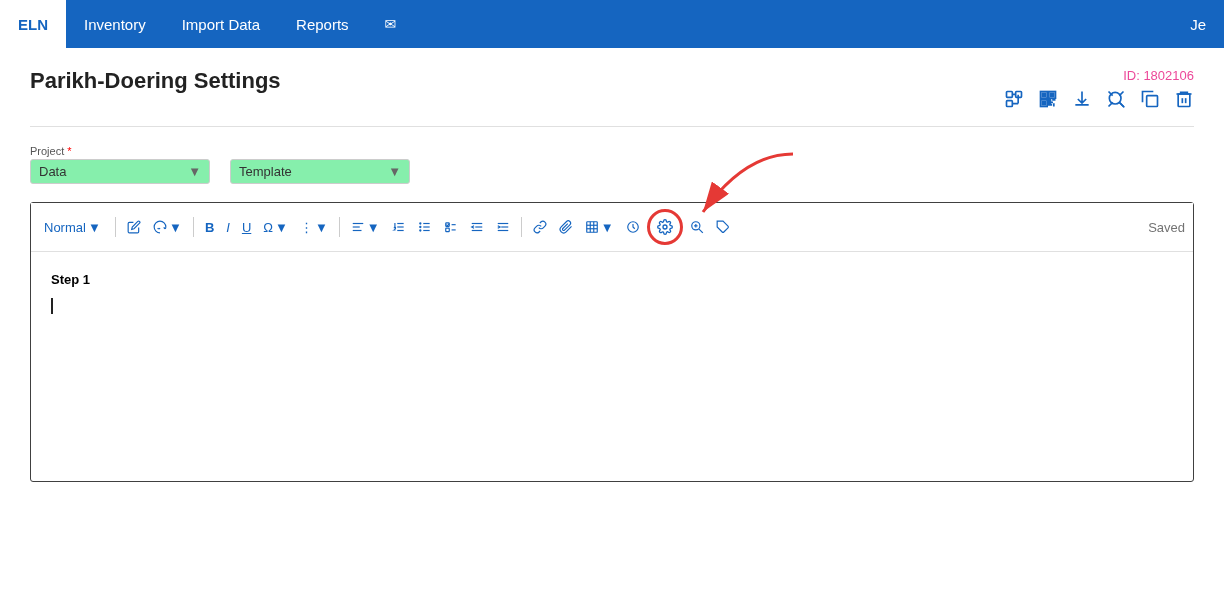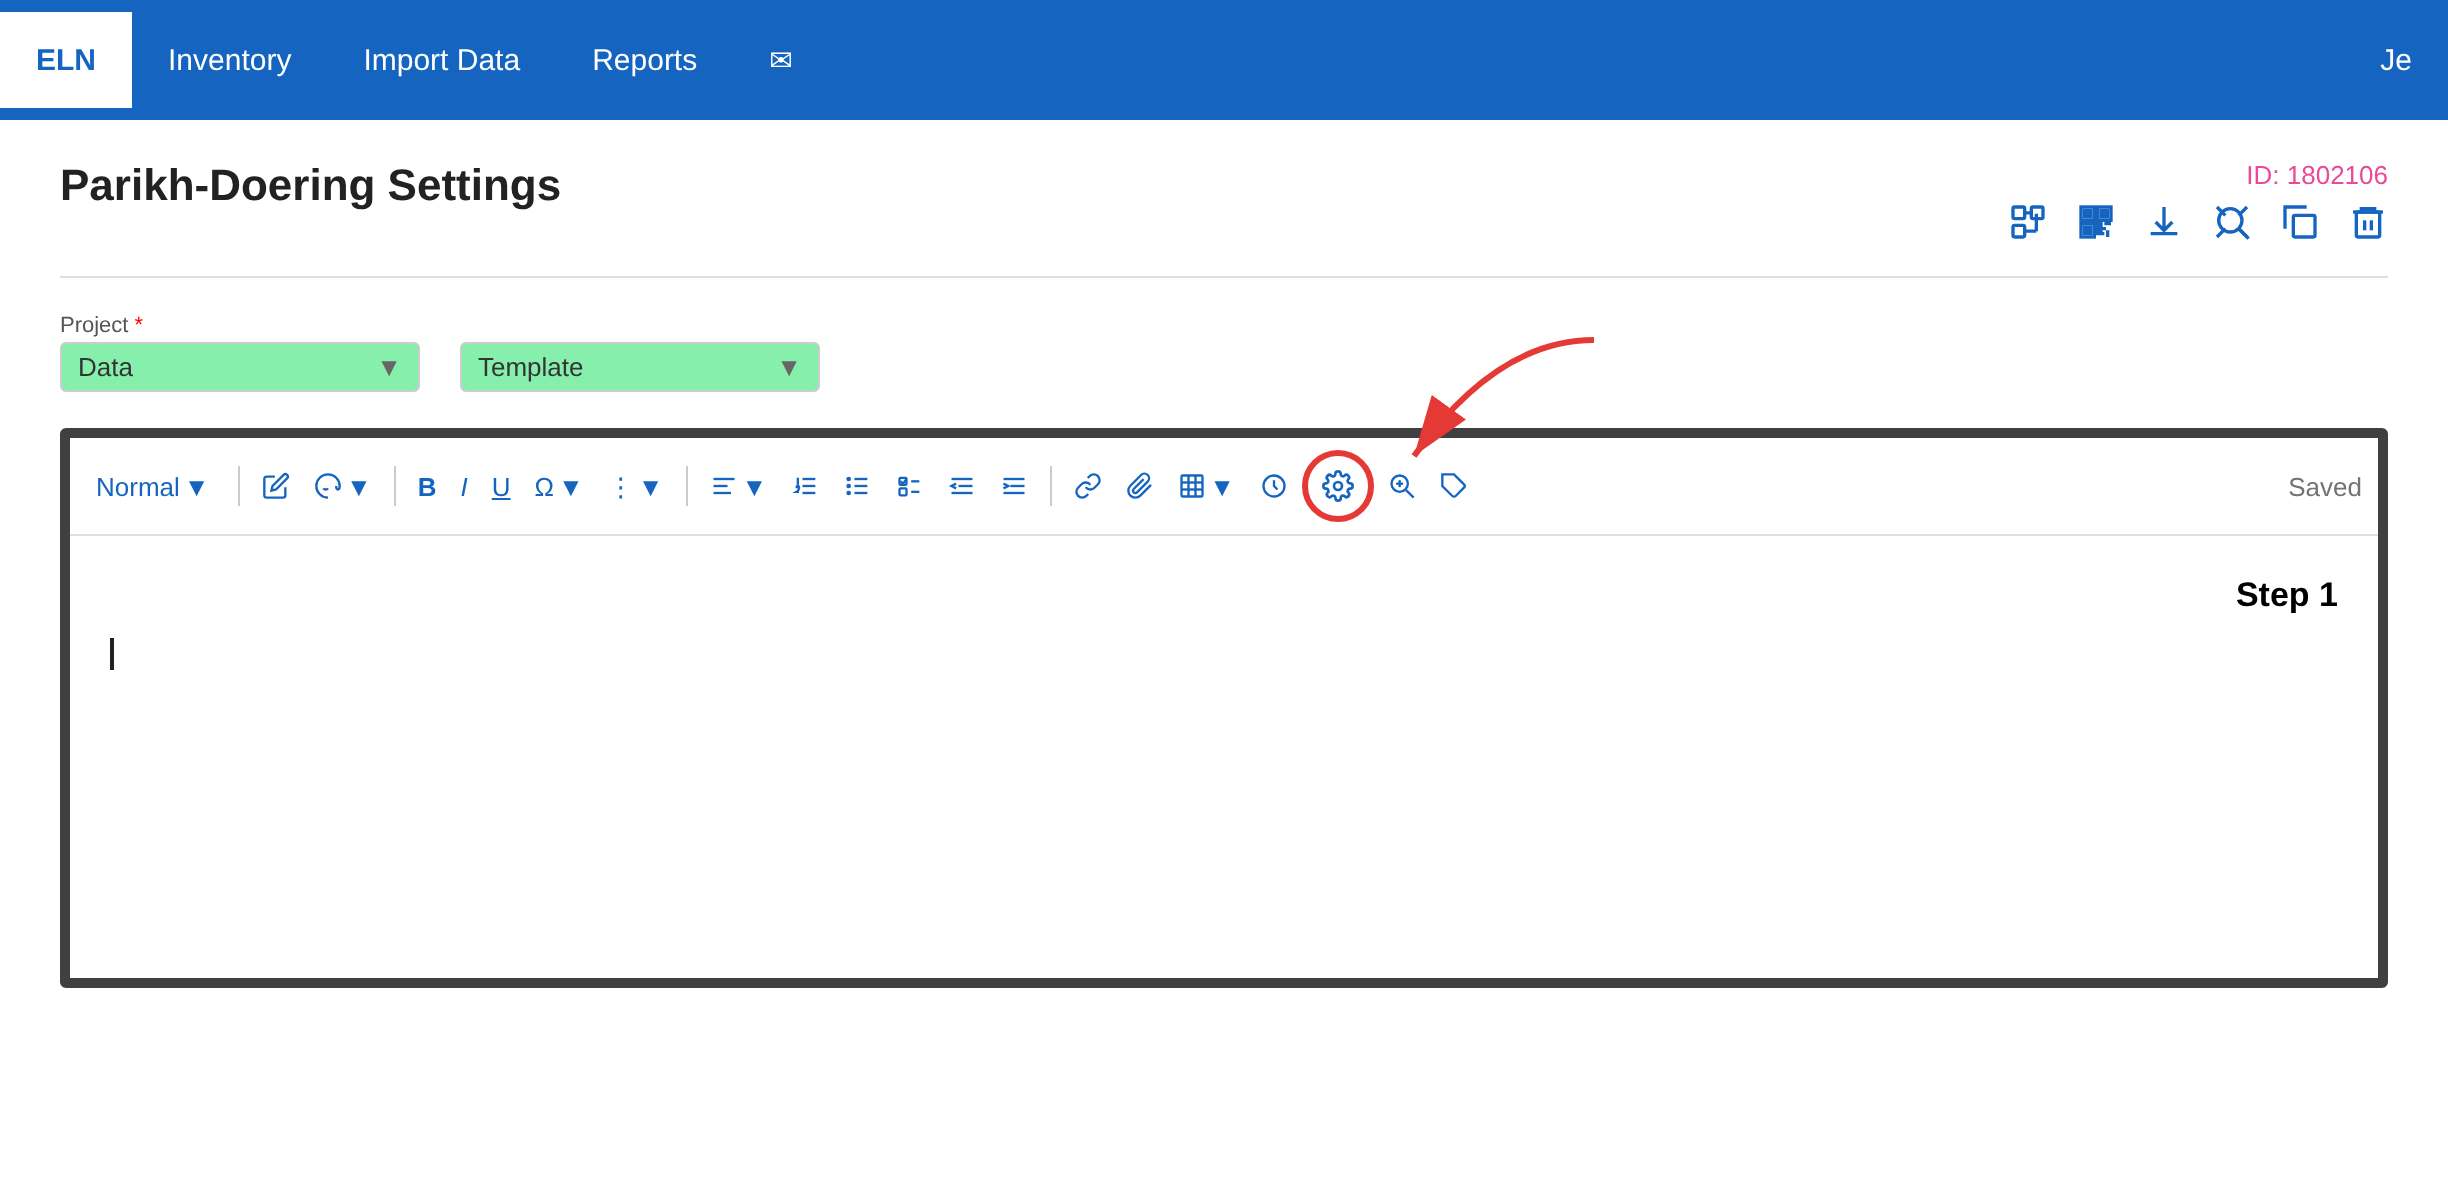--- a/index.html
+++ b/index.html
@@ -3,21 +3,21 @@
   <meta charset="utf-8">
   <style>
     * { box-sizing: border-box; margin: 0; padding: 0; }
     body { font-family: Arial, sans-serif; font-size: 14px; background: #fff; }
 
     
     .navbar {
       background: #1565c0;
       display: flex;
       align-items: center;
-      height: 60px;
+      height: 48px;
       padding: 0 0 0 0;
     }
     .nav-item {
       color: #fff;
       padding: 0 18px;
       height: 48px;
       display: flex;
       align-items: center;
       cursor: pointer;
       font-size: 15px;
@@ -114,21 +114,21 @@
       color: #333;
       gap: 30px;
     }
     .field-select .chevron {
       color: #666;
       margin-left: auto;
     }
 
     
     .editor-container {
-      border: 5px solid #404040;
+      border: 1px solid #404040;
       border-radius: 3px;
       min-height: 280px;
     }
     .editor-toolbar {
       display: flex;
       align-items: center;
       padding: 6px 8px;
       border-bottom: 1px solid #e0e0e0;
       flex-wrap: wrap;
       gap: 2px;
@@ -171,23 +171,22 @@
       position: relative;
     }
 
     
     .editor-body {
       padding: 20px 20px;
       min-height: 220px;
     }
     .editor-step {
       font-weight: bold;
-      font-size: 17px;
+      font-size: 13px;
       margin-bottom: 10px;
-      text-align: right;
     }
     .editor-cursor {
       display: inline-block;
       width: 2px;
       height: 16px;
       background: #222;
       vertical-align: middle;
       animation: blink 1s step-end infinite;
     }
     @keyframes blink {

